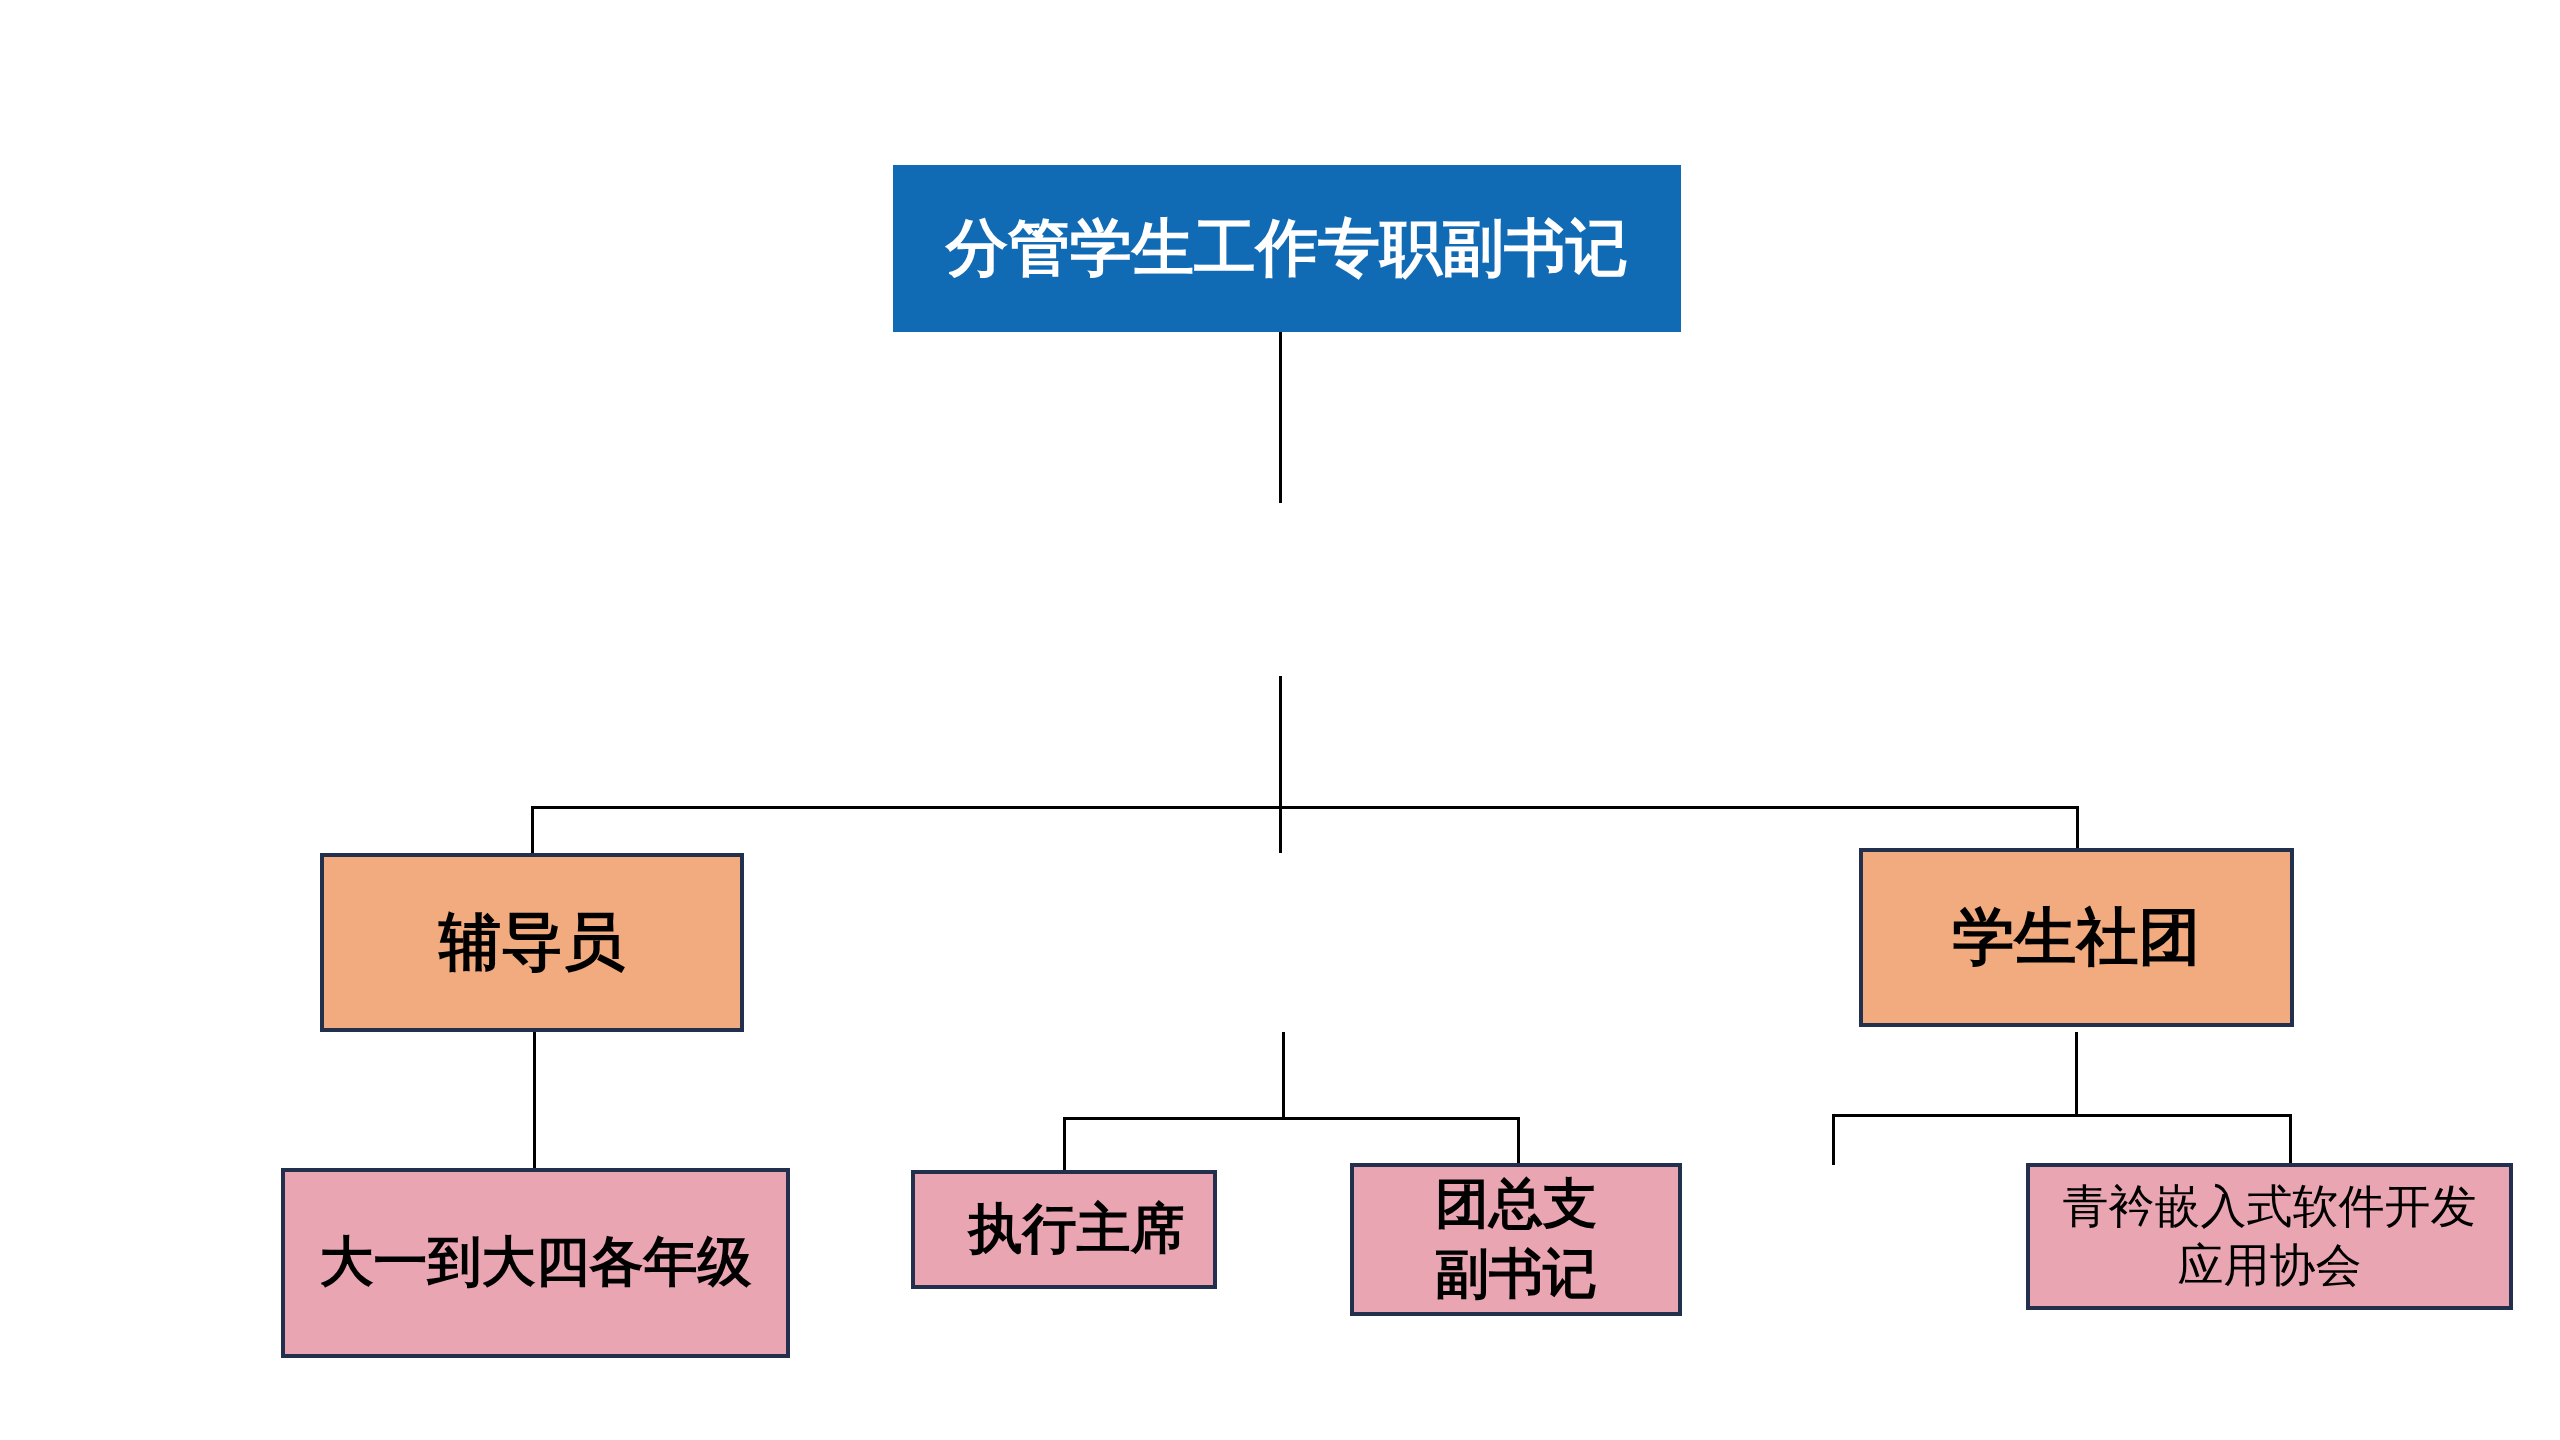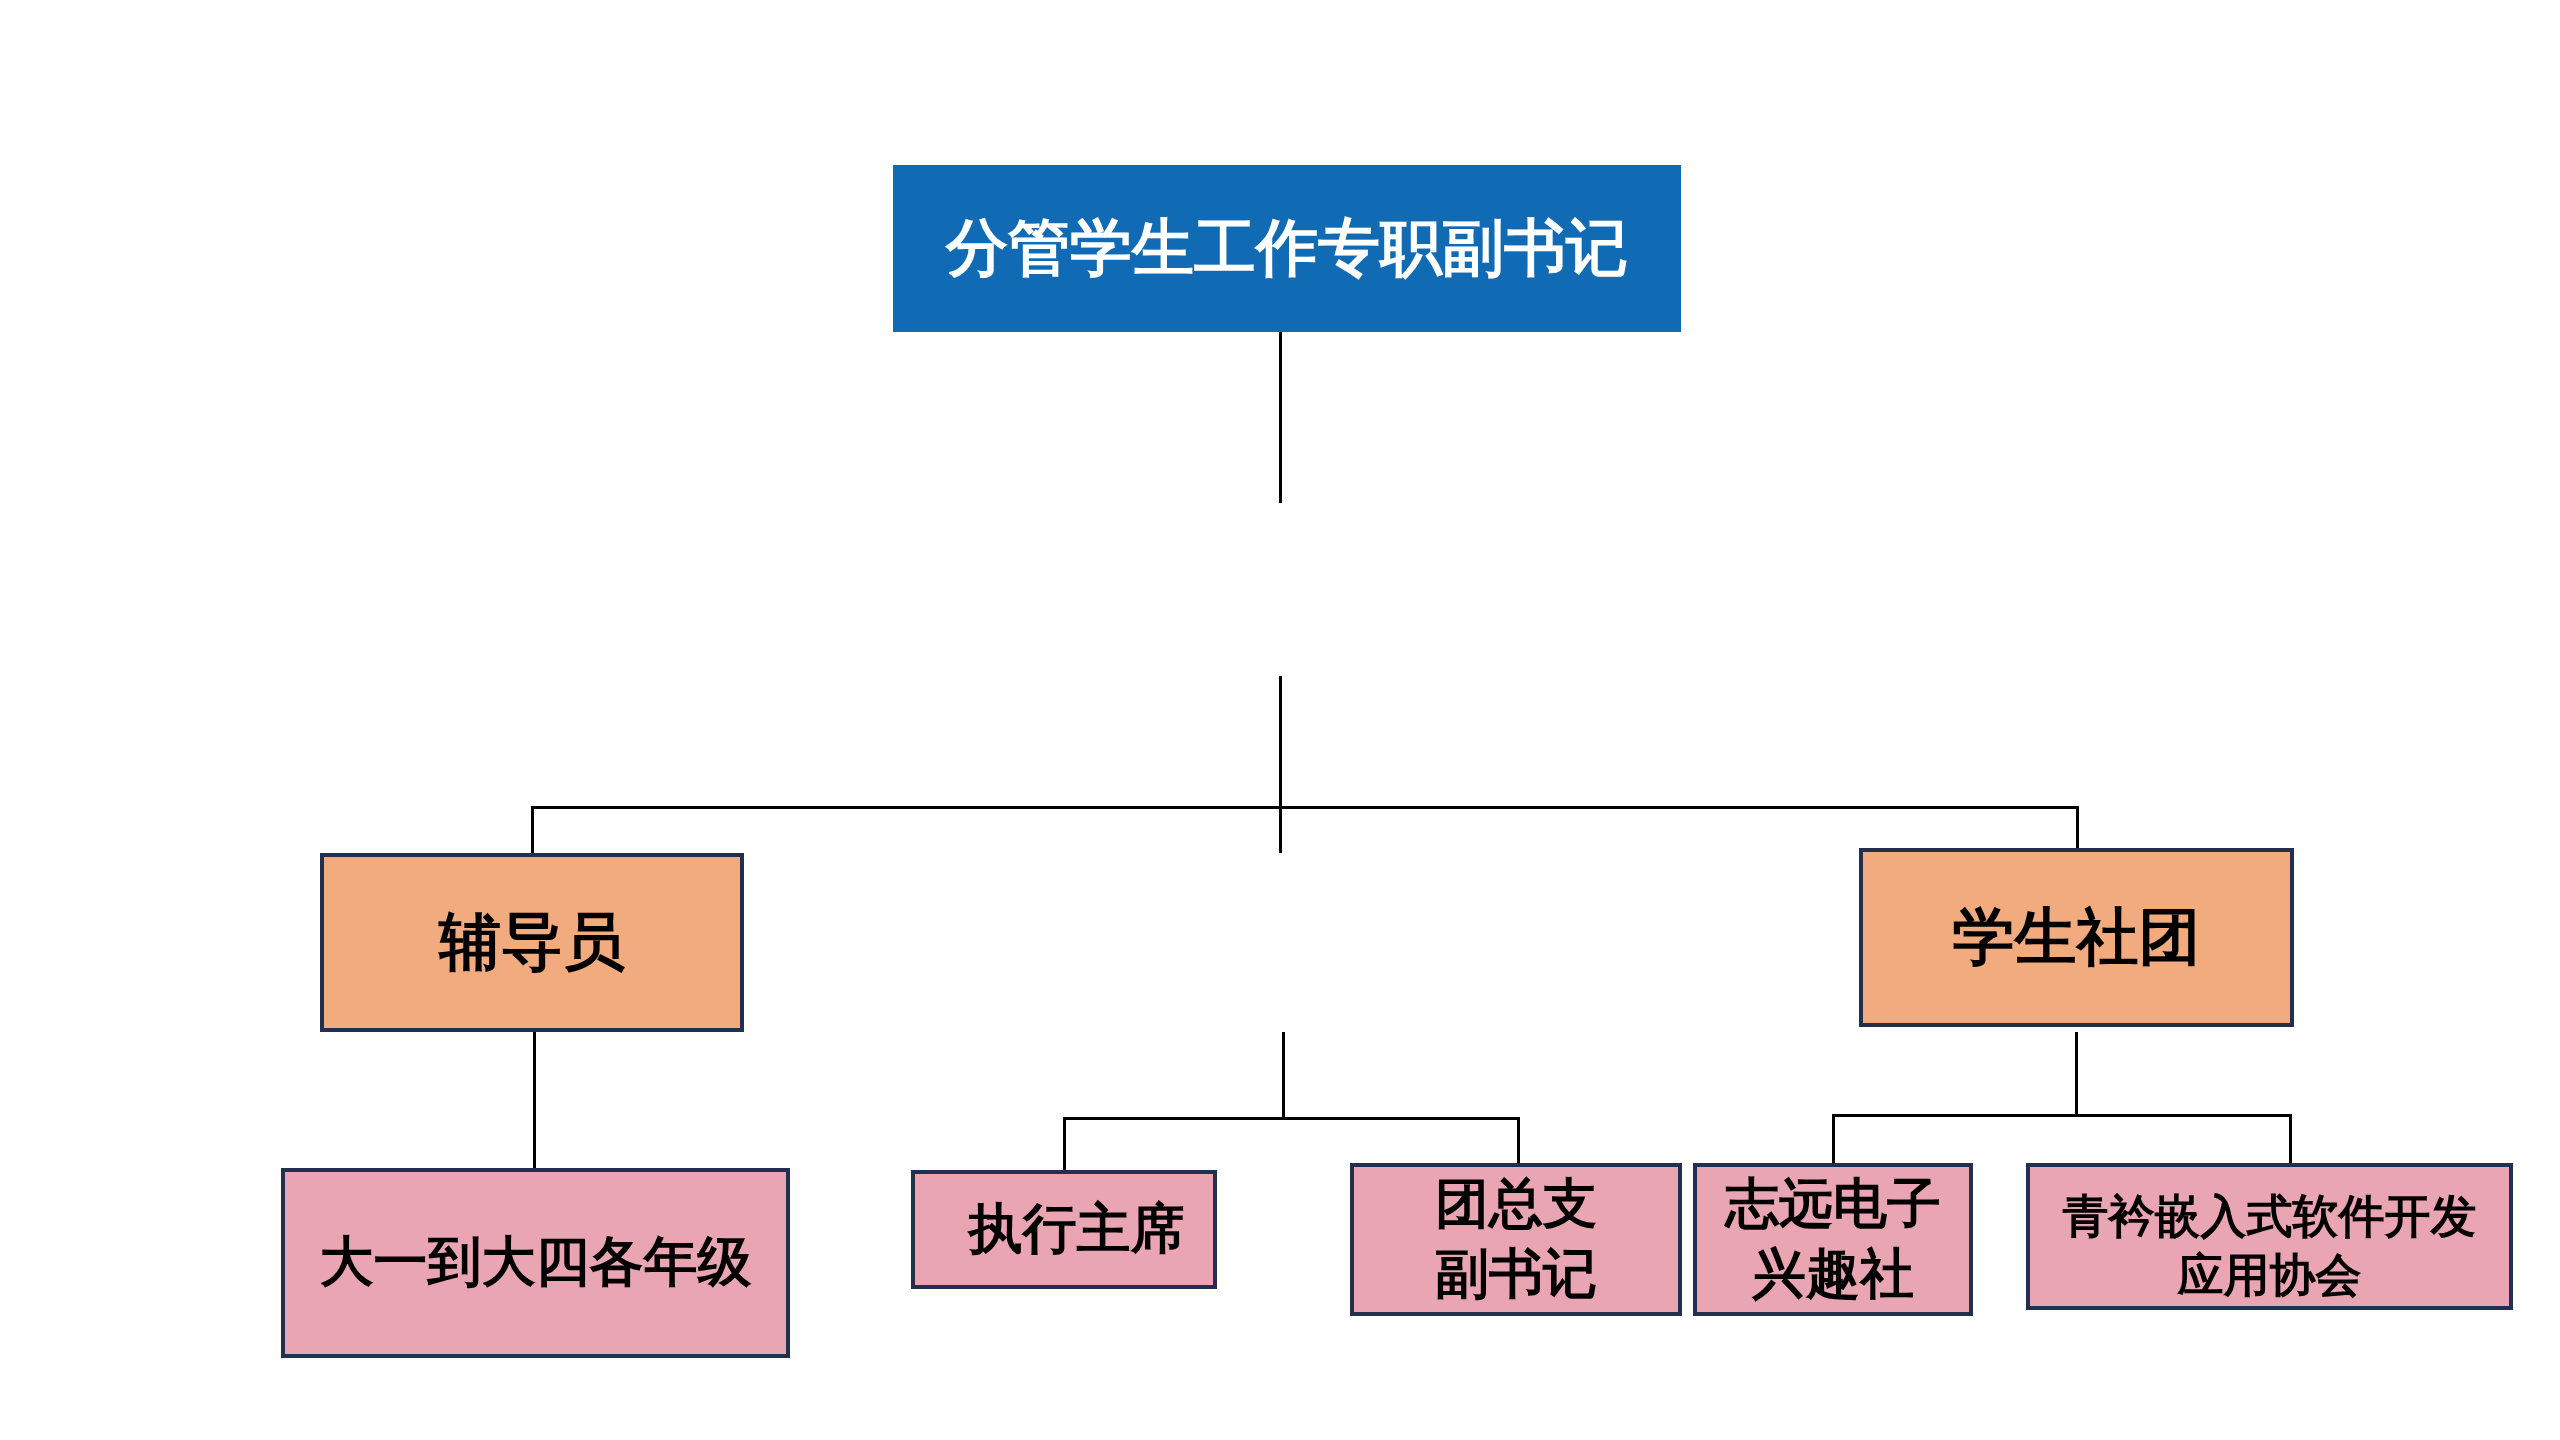--- a/index.html
+++ b/index.html
@@ -38,23 +38,22 @@
     background:#F1AB7E;
     border:4px solid #22304E;
     font-size:62px;
   }
   .lvl4{
     background:#E9A6B2;
     border:4px solid #22304E;
     font-size:54px;
   }
   .lvl4.light{
-    font-weight:bold;
+    font-weight:normal;
     font-size:46px;
-    align-items:flex-end;
   }
   .line{
     position:absolute;
     background:#000000;
   }
 </style>
 </head>
 <body>
 
 <div class="canvas">
@@ -89,22 +88,18 @@
   <div class="node lvl4" style="left:281px;top:1168px;width:509px;height:190px;">
     <span>大一到大四各年级</span>
   </div>
   <div class="node lvl4" style="left:911px;top:1170px;width:306px;height:119px;padding-left:25px;">
     <span>执行主席</span>
   </div>
   <div class="node lvl4" style="left:1350px;top:1163px;width:332px;height:153px;">
     <span>团总支
 副书记</span>
   </div>
-  <div class="node lvl4" style="left:1693px;top:1163px;width:280px;height:153px;">
-    <span>志远电子
-兴趣社</span>
-  </div>
   <div class="node lvl4 light" style="left:2026px;top:1163px;width:487px;height:147px;">
     <span>青衿嵌入式软件开发
 应用协会</span>
   </div>
 
 </div>
 
 </body></html>

